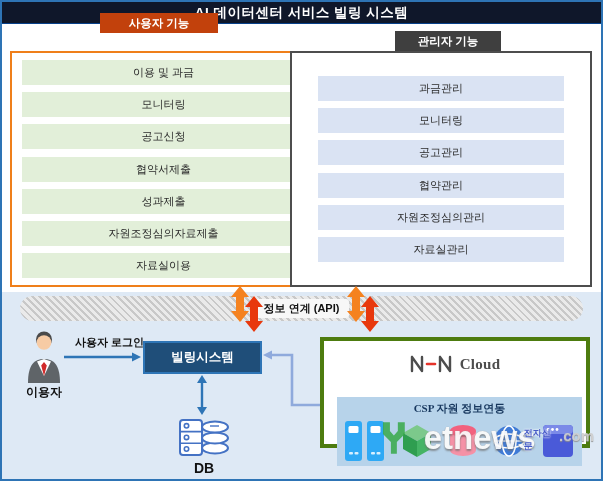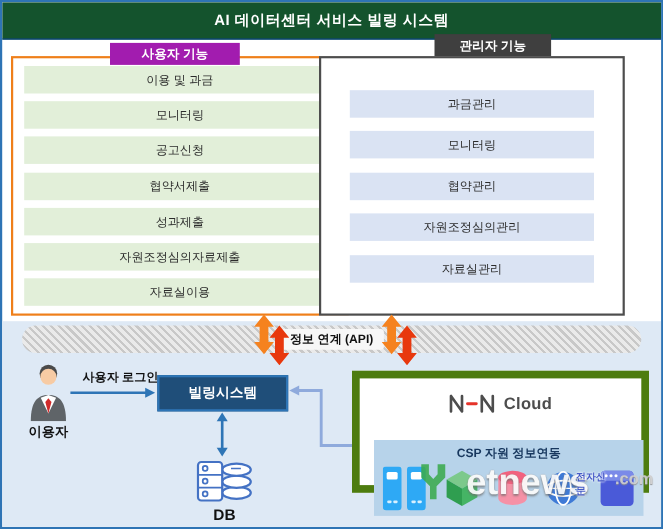--- a/index.html
+++ b/index.html
@@ -3,33 +3,33 @@
 <meta charset="utf-8">
 <style>
   html,body{margin:0;padding:0;background:#fff;}
   *{box-sizing:border-box;}
   .canvas{
     position:relative;width:603px;height:481px;
     border:2px solid #2E74B5;background:#fff;overflow:hidden;
     font-family:"Liberation Sans",sans-serif;
   }
   
-  .header{position:absolute;left:0;top:0;width:599px;height:34px;background:#14532d;
+  .header{position:absolute;left:0;top:0;width:599px;height:22px;background:#0f172a;
     display:flex;align-items:center;justify-content:center;border-bottom:1px solid #08418a;}
   .header span{color:#fff;font-weight:700;font-size:13.5px;letter-spacing:.5px;}
   
   .tab{position:absolute;height:20px;display:flex;align-items:center;justify-content:center;
     color:#fff;font-weight:700;font-size:11.5px;z-index:3;}
-  .tab.user{left:98px;top:37px;width:118px;background:#a21caf;}
+  .tab.user{left:98px;top:11px;width:118px;background:#c2410c;}
   .tab.admin{left:393px;top:29px;width:106px;background:#3F3F3F;}
   
   .panel{position:absolute;top:49px;height:236px;background:#fff;
     display:flex;flex-direction:column;justify-content:space-evenly;}
   .panel.user{left:8px;width:307px;border:2px solid #EF7F1A;padding:0 10px;}
-  .panel.admin{left:288px;width:278px;border:2px solid #4D4D4D;padding:16px 26px;}
+  .panel.admin{left:288px;width:302px;border:2px solid #4D4D4D;padding:16px 26px;}
   .item{height:25px;display:flex;align-items:center;justify-content:center;
     font-size:11px;font-weight:500;color:#2b2b2b;}
   .panel.user .item{background:#E2EFD9;}
   .panel.admin .item{background:#DAE3F3;}
   
   .bottom-bg{position:absolute;left:0;top:290px;width:599px;height:187px;background:#DEE9F5;}
   
   .api-bar{position:absolute;left:18px;top:294px;width:563px;height:25px;border-radius:13px;
     background:repeating-linear-gradient(45deg,#c8c8c8 0 2px,#eaeaea 2px 5px);
     display:flex;align-items:center;justify-content:center;z-index:2;}
@@ -46,21 +46,21 @@
     font-size:11px;font-weight:700;color:#111;z-index:3;}
   .billing{position:absolute;left:141px;top:339px;width:119px;height:33px;
     background:#1F4E79;border:2px solid #2E75B6;display:flex;align-items:center;justify-content:center;
     color:#fff;font-size:12.5px;font-weight:700;z-index:3;}
   .db-icon{position:absolute;left:176px;top:413px;z-index:3;}
   .db-label{position:absolute;left:176px;top:458px;width:52px;text-align:center;
     font-size:14px;font-weight:700;color:#111;z-index:3;}
   .connectors{position:absolute;left:0;top:0;width:599px;height:477px;z-index:2;pointer-events:none;}
   
   .cloud-box{position:absolute;left:318px;top:335px;width:270px;height:111px;
-    background:#fff;border:7px solid #4d7c0f;z-index:3;}
+    background:#fff;border:4px solid #4d7c0f;z-index:3;font-family:Liberation Serif, serif;}
   .cloud-logo{position:absolute;left:0;top:14px;width:100%;display:flex;
     align-items:center;justify-content:center;gap:6px;}
   .cloud-logo .cloud-word{font-size:15px;font-weight:700;color:#4D4D4D;letter-spacing:.3px;}
   .csp-panel{position:absolute;left:13px;top:56px;width:245px;height:69px;background:#B7D3EA;}
   .csp-title{position:absolute;left:0;top:4px;width:100%;text-align:center;
     font-size:11px;font-weight:700;color:#17375E;}
   .csp-icons{position:absolute;left:0;top:22px;width:100%;height:44px;
     display:flex;align-items:center;justify-content:space-between;padding:0 8px;}
   
   .watermark{position:absolute;left:378px;top:411px;width:214px;height:50px;z-index:6;
@@ -93,20 +93,21 @@
     <div class="item">공고신청</div>
     <div class="item">협약서제출</div>
     <div class="item">성과제출</div>
     <div class="item">자원조정심의자료제출</div>
     <div class="item">자료실이용</div>
   </div>
 
   <div class="panel admin">
     <div class="item">과금관리</div>
     <div class="item">모니터링</div>
+    <div class="item">공고관리</div>
     <div class="item">협약관리</div>
     <div class="item">자원조정심의관리</div>
     <div class="item">자료실관리</div>
   </div>
 
   <div class="bottom-bg"></div>
 
   <div class="api-bar">
     <span class="api-label">정보 연계 (API)</span>
   </div>

